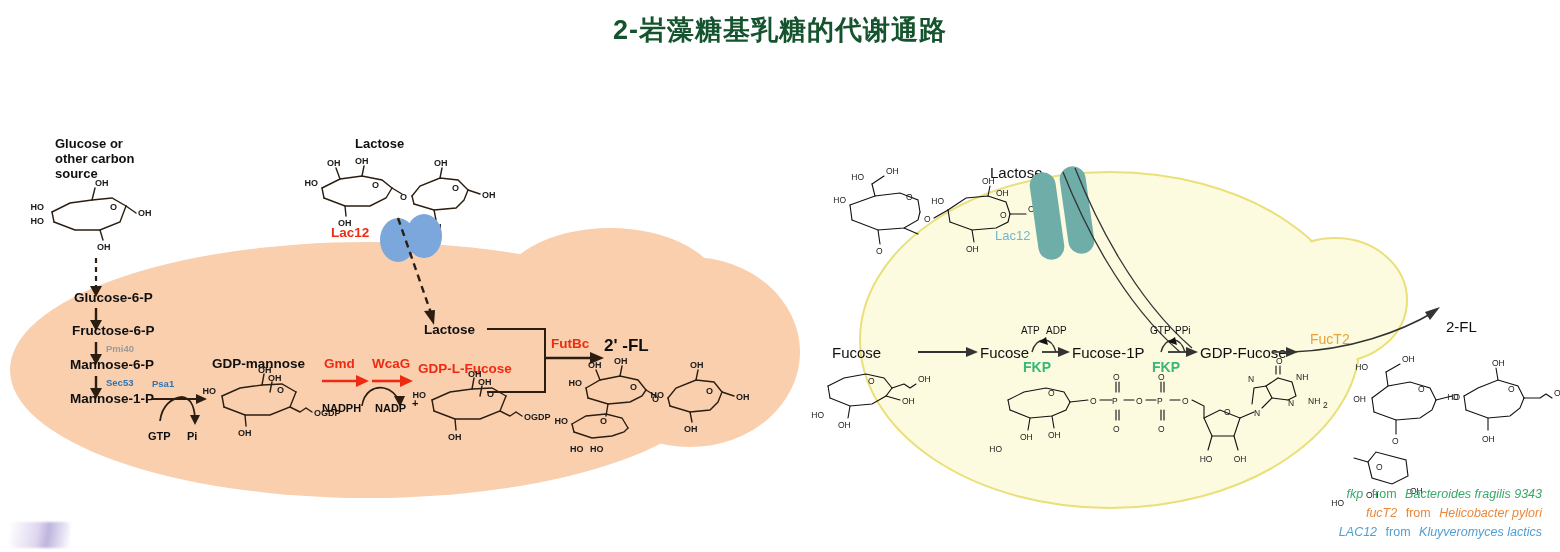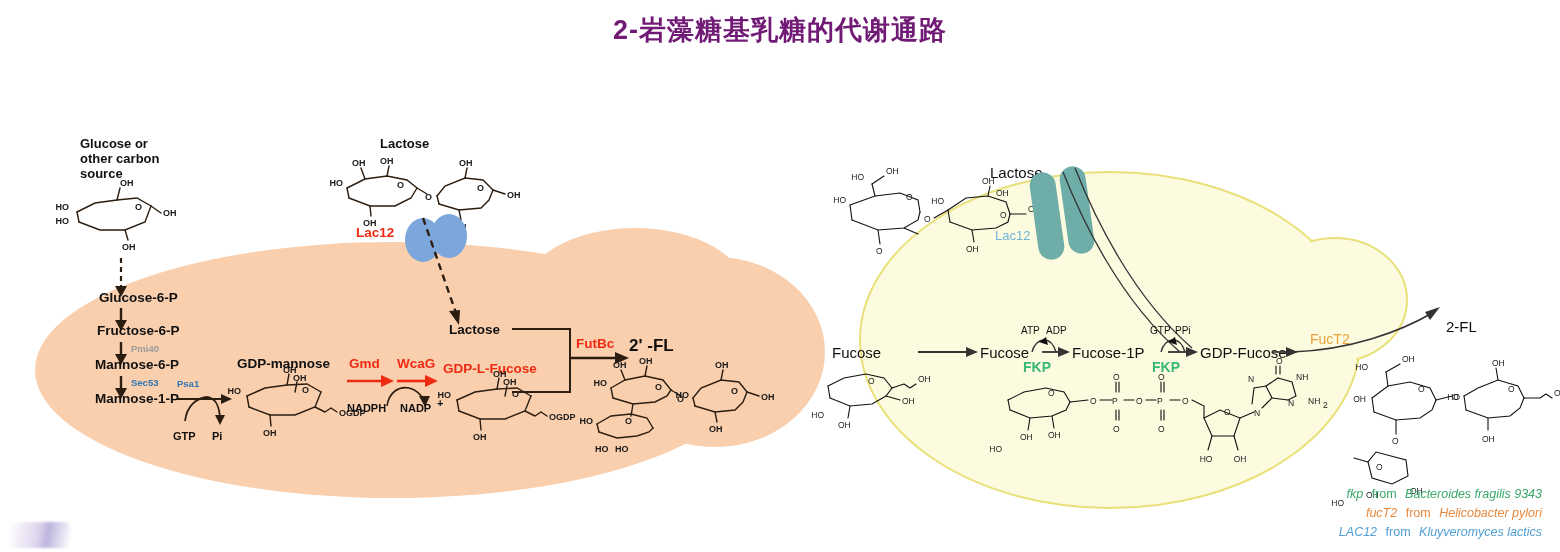--- a/index.html
+++ b/index.html
@@ -3,24 +3,24 @@
 <meta charset="utf-8">
 <style>
   html,body{margin:0;padding:0;background:#ffffff;}
   body{
     width:1560px;height:552px;position:relative;overflow:hidden;
     font-family:"Liberation Sans", sans-serif;
     -webkit-font-smoothing:antialiased;
   }
   #page-title{
     position:absolute;left:0;top:12px;width:1560px;text-align:center;
-    font-size:27px;font-weight:bold;color:#701a75;letter-spacing:1px;
+    font-size:27px;font-weight:bold;color:#14532d;letter-spacing:1px;
   }
   .panel{position:absolute;top:0;height:552px;}
-  #left-panel{left:0;width:820px;margin-left:25px;}
+  #left-panel{left:0;width:820px;}
   #right-panel{left:820px;width:740px;}
   svg{display:block;overflow:visible;}
   .ital{font-style:italic;}
   .metab{font-size:13.5px;font-weight:bold;fill:#101010;}
   .metab-r{font-size:15px;fill:#101010;font-weight:normal;}
   .enz-red{font-size:13.5px;font-weight:bold;fill:#ee2b12;}
   .enz-blue{font-size:9.5px;font-weight:bold;fill:#2e75b6;}
   .enz-gray{font-size:9.5px;font-weight:bold;fill:#9b9b9b;}
   .enz-green{font-size:14px;font-weight:bold;fill:#37b878;}
   .enz-orange{font-size:14px;fill:#e8a33d;}

